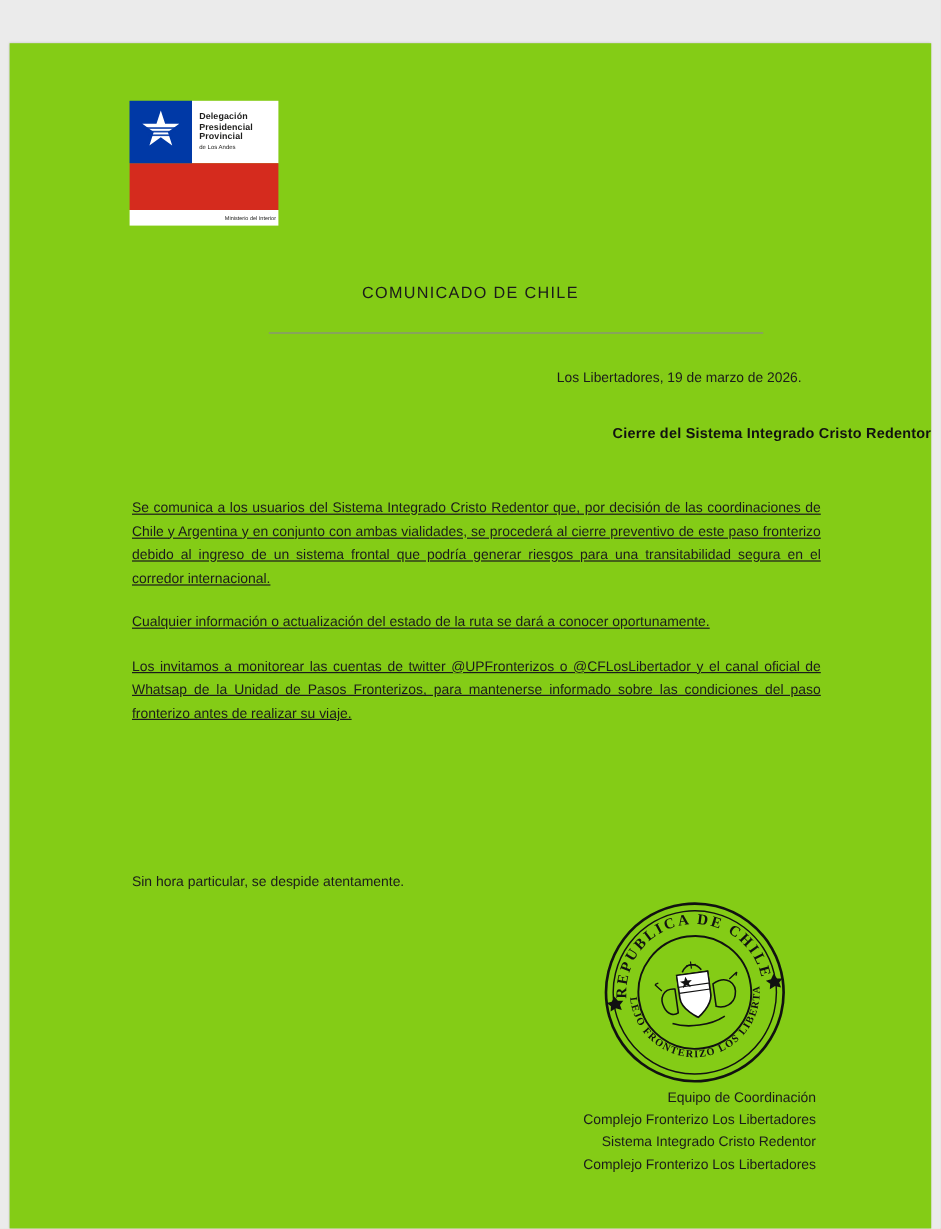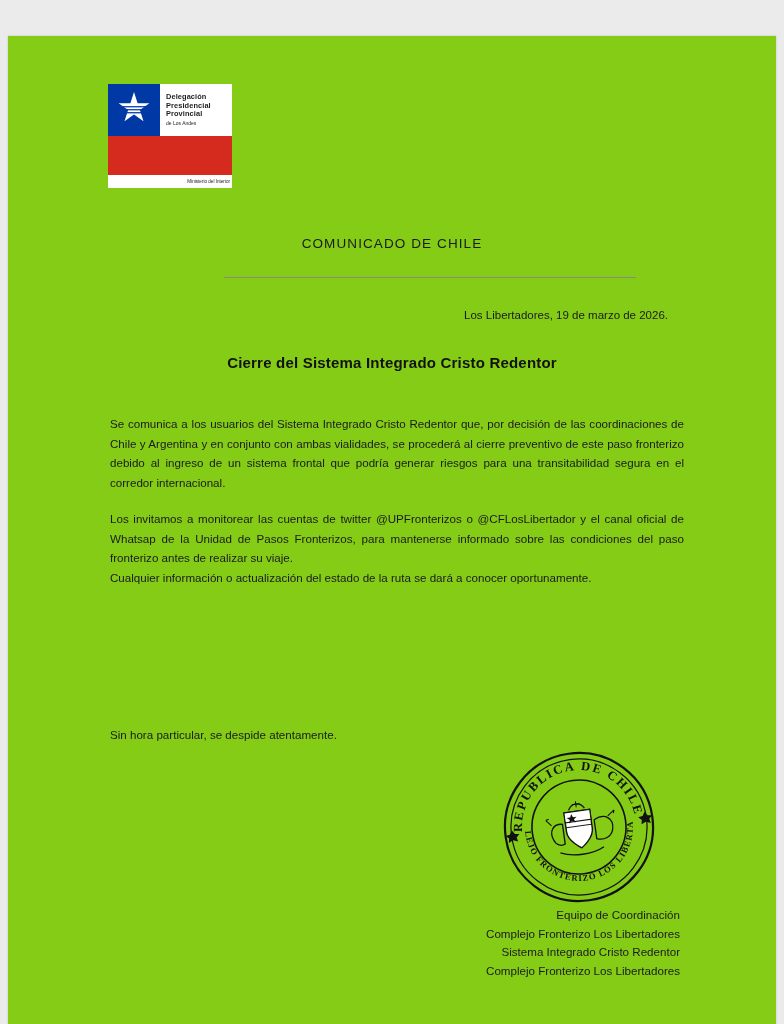--- a/index.html
+++ b/index.html
@@ -122,40 +122,41 @@
     right: 108px;
     top: 273px;
     font-size: 11.5px;
     color: #1b1b1b;
   }
   .headline {
     position: absolute;
     left: 0;
     right: 0;
     top: 318px;
-    text-align: center;
-    font-size: 15px;
+    text-align: right;
+    font-size: 12px;
     font-weight: bold;
     color: #111111;
     letter-spacing: 0.2px;
   }
 
   
   .body-block {
     position: absolute;
     left: 102px;
     width: 574px;
     top: 378px;
   }
   .para {
     font-size: 11.6px;
     line-height: 19.5px;
     color: #1b1b1b;
     text-align: justify;
     margin: 0 0 17px 0;
+    text-decoration: underline;
   }
   .para.bold {
     font-weight: bold;
   }
   .para.last { margin-bottom: 0; }
   .sign-off {
     position: absolute;
     left: 102px;
     top: 692px;
     font-size: 11.6px;
@@ -221,22 +222,22 @@
         </div>
       </div>
 
       <div class="doc-title">COMUNICADO DE CHILE</div>
       <div class="rule"></div>
       <div class="place-date">Los Libertadores, 19 de marzo de 2026.</div>
       <div class="headline">Cierre del Sistema Integrado Cristo Redentor</div>
 
       <div class="body-block">
         <p class="para">Se comunica a los usuarios del Sistema Integrado Cristo Redentor que, por decisión de las coordinaciones de Chile y Argentina y en conjunto con ambas vialidades, se procederá al cierre preventivo de este paso fronterizo debido al ingreso de un sistema frontal que podría generar riesgos para una transitabilidad segura en el corredor internacional.</p>
+        <p class="para">Cualquier información o actualización del estado de la ruta se dará a conocer oportunamente.</p>
         <p class="para last">Los invitamos a monitorear las cuentas de twitter @UPFronterizos o @CFLosLibertador y el canal oficial de Whatsap de la Unidad de Pasos Fronterizos, para mantenerse informado sobre las condiciones del paso fronterizo antes de realizar su viaje.</p>
-        <p class="para">Cualquier información o actualización del estado de la ruta se dará a conocer oportunamente.</p>
       </div>
 
       <div class="sign-off">Sin hora particular, se despide atentamente.</div>
 
       <div class="stamp">
         <svg width="158" height="158" viewBox="0 0 158 158" aria-hidden="true">
           <g transform="rotate(-8 79 79)">
             <circle cx="79" cy="79" r="74" fill="none" stroke="#111" stroke-width="2.2"></circle>
             <circle cx="79" cy="79" r="68" fill="none" stroke="#111" stroke-width="1.2"></circle>
             <circle cx="79" cy="79" r="47" fill="none" stroke="#111" stroke-width="1.6"></circle>

